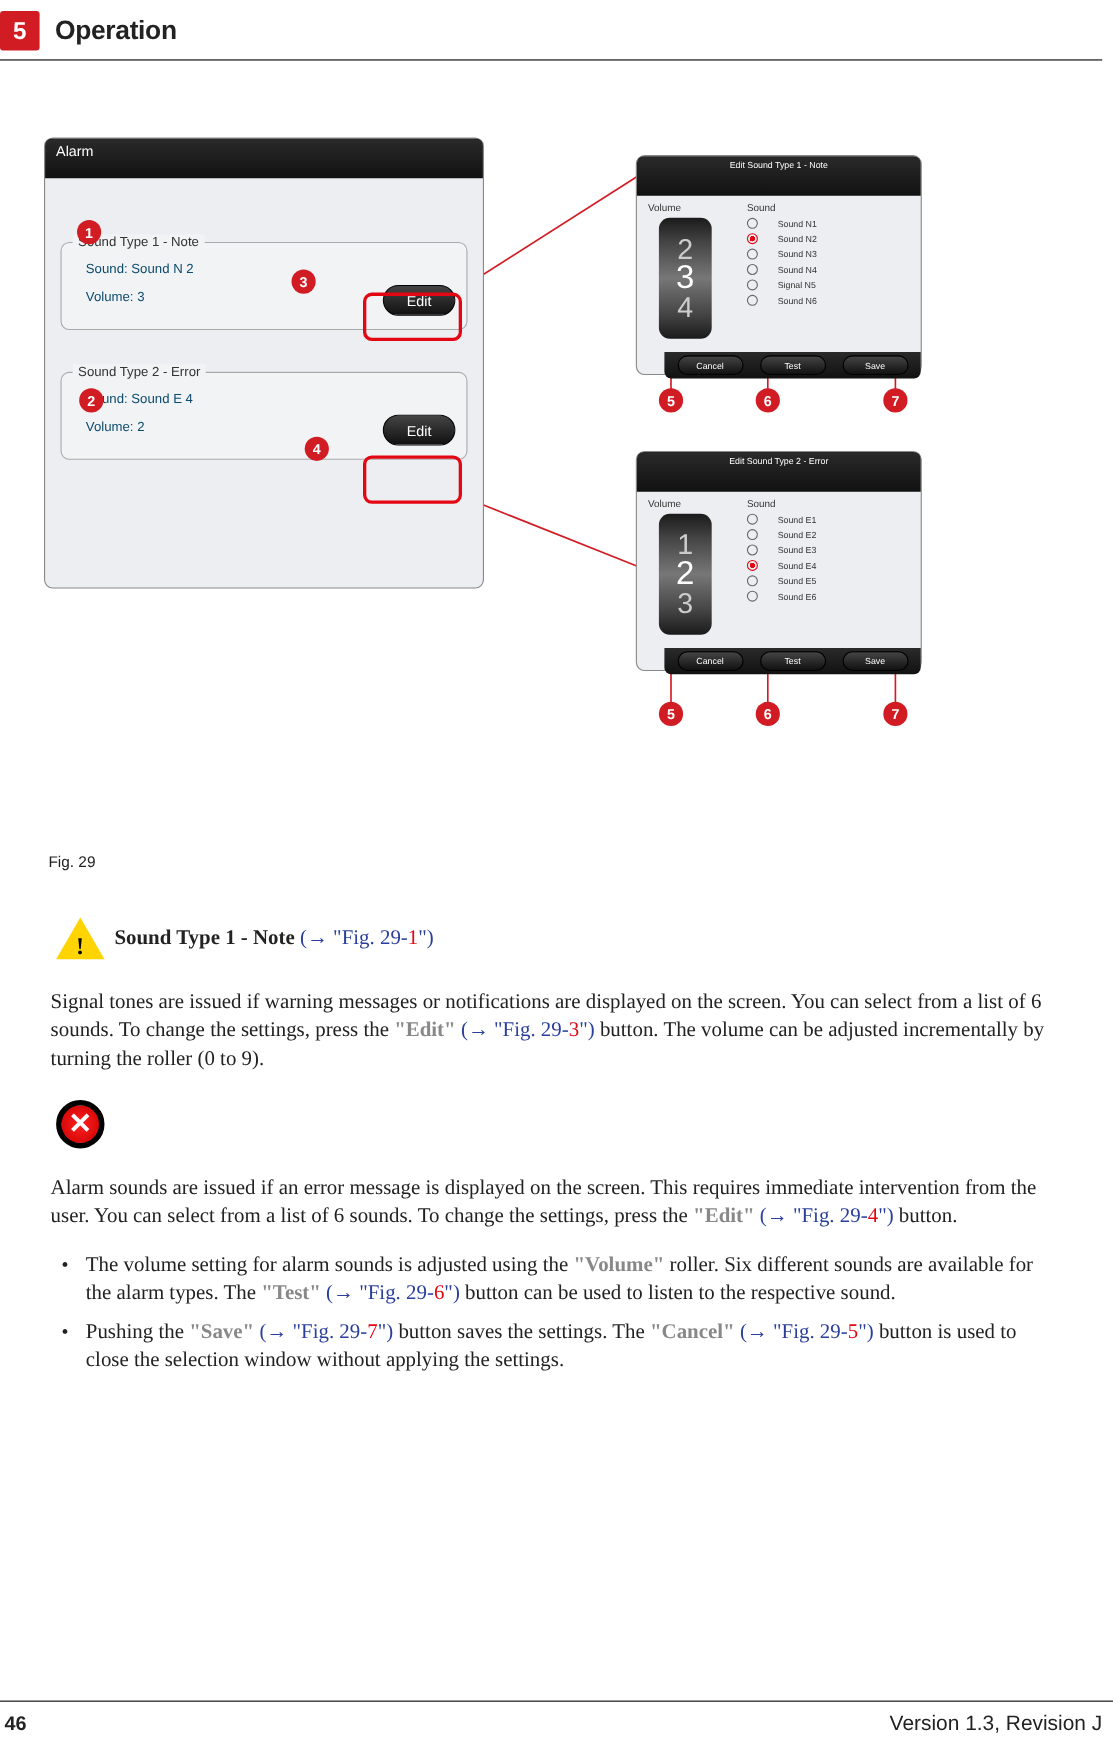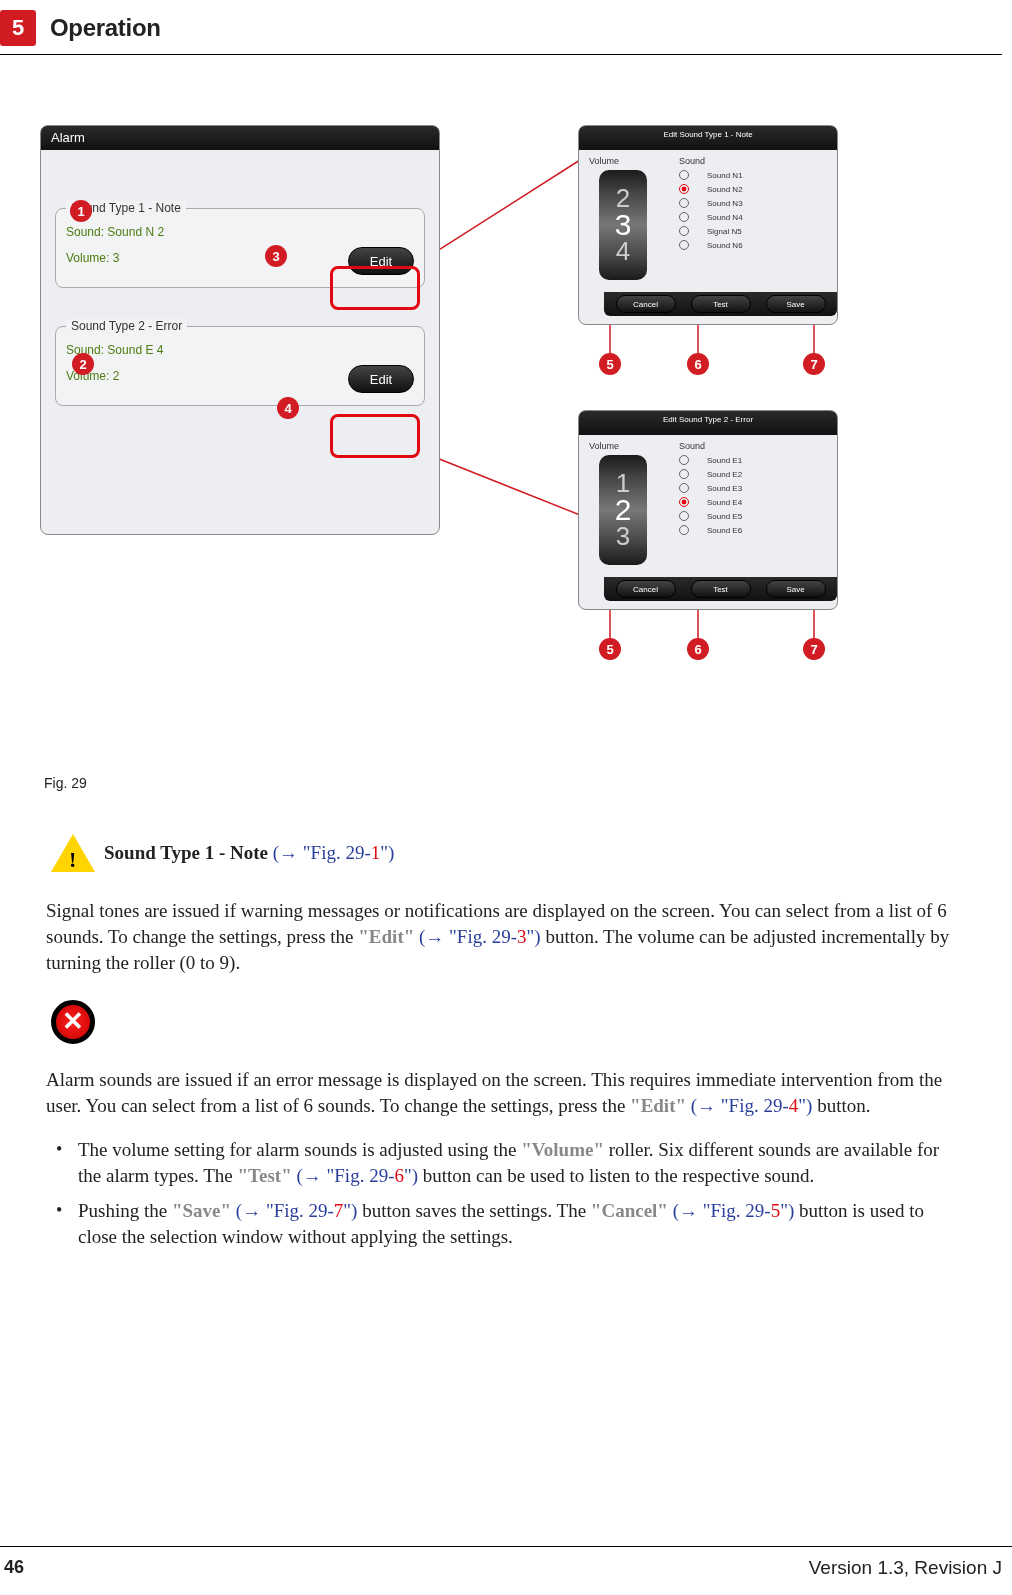--- a/index.html
+++ b/index.html
@@ -53,41 +53,41 @@
     border-radius: 8px;
     background: #eceef1;
     padding: 0 0 0 0;
   }
   .alarm-header {
     background: linear-gradient(#2a2a2a,#111);
     color: #fff;
     font-size: 13px;
     padding: 4px 10px;
     border-radius: 6px 6px 0 0;
-    height: 24px;
+    height: 36px;
   }
   .blank-bar { height: 50px; }
   .group-box {
     border: 1px solid #aaa;
     border-radius: 8px;
     margin: 8px 14px 10px 14px;
     padding: 14px 10px 12px 10px;
     position: relative;
     background: #f1f3f5;
   }
   .group-legend {
     position: absolute;
     top: -8px;
     left: 10px;
     background: #f1f3f5;
     font-size: 12px;
     color: #333;
     padding: 0 5px;
   }
-  .group-row { font-size: 12px; color: #4d7c0f; margin: 2px 0 8px 0; }
+  .group-row { font-size: 12px; color: #0c4a6e; margin: 2px 0 8px 12px; }
   .pill-btn {
     display: inline-flex;
     align-items: center;
     justify-content: center;
     background: linear-gradient(#444,#111);
     color: #fff;
     border: 1px solid #000;
     border-radius: 18px;
     font-size: 13px;
     height: 28px;
@@ -271,21 +271,21 @@
         <div style="position:relative;">
           <button class="pill-btn">Edit</button>
         </div>
       </div>
     </div>
   </div>
 
   <div class="edit-highlight" style="left:290px; top:141px;"></div>
   <div class="edit-highlight" style="left:290px; top:289px;"></div>
 
-  <div class="edit-panel" style="left:538px; top:0;">
+  <div class="edit-panel" style="left:538px; top:16px;">
     <div class="alarm-header">Edit Sound Type 1 - Note</div>
     <div class="edit-cols">
       <div class="vol-col">
         <div class="vol-label">Volume</div>
         <div class="roller">
           <span>2</span>
           <span>3</span>
           <span>4</span>
         </div>
       </div>

